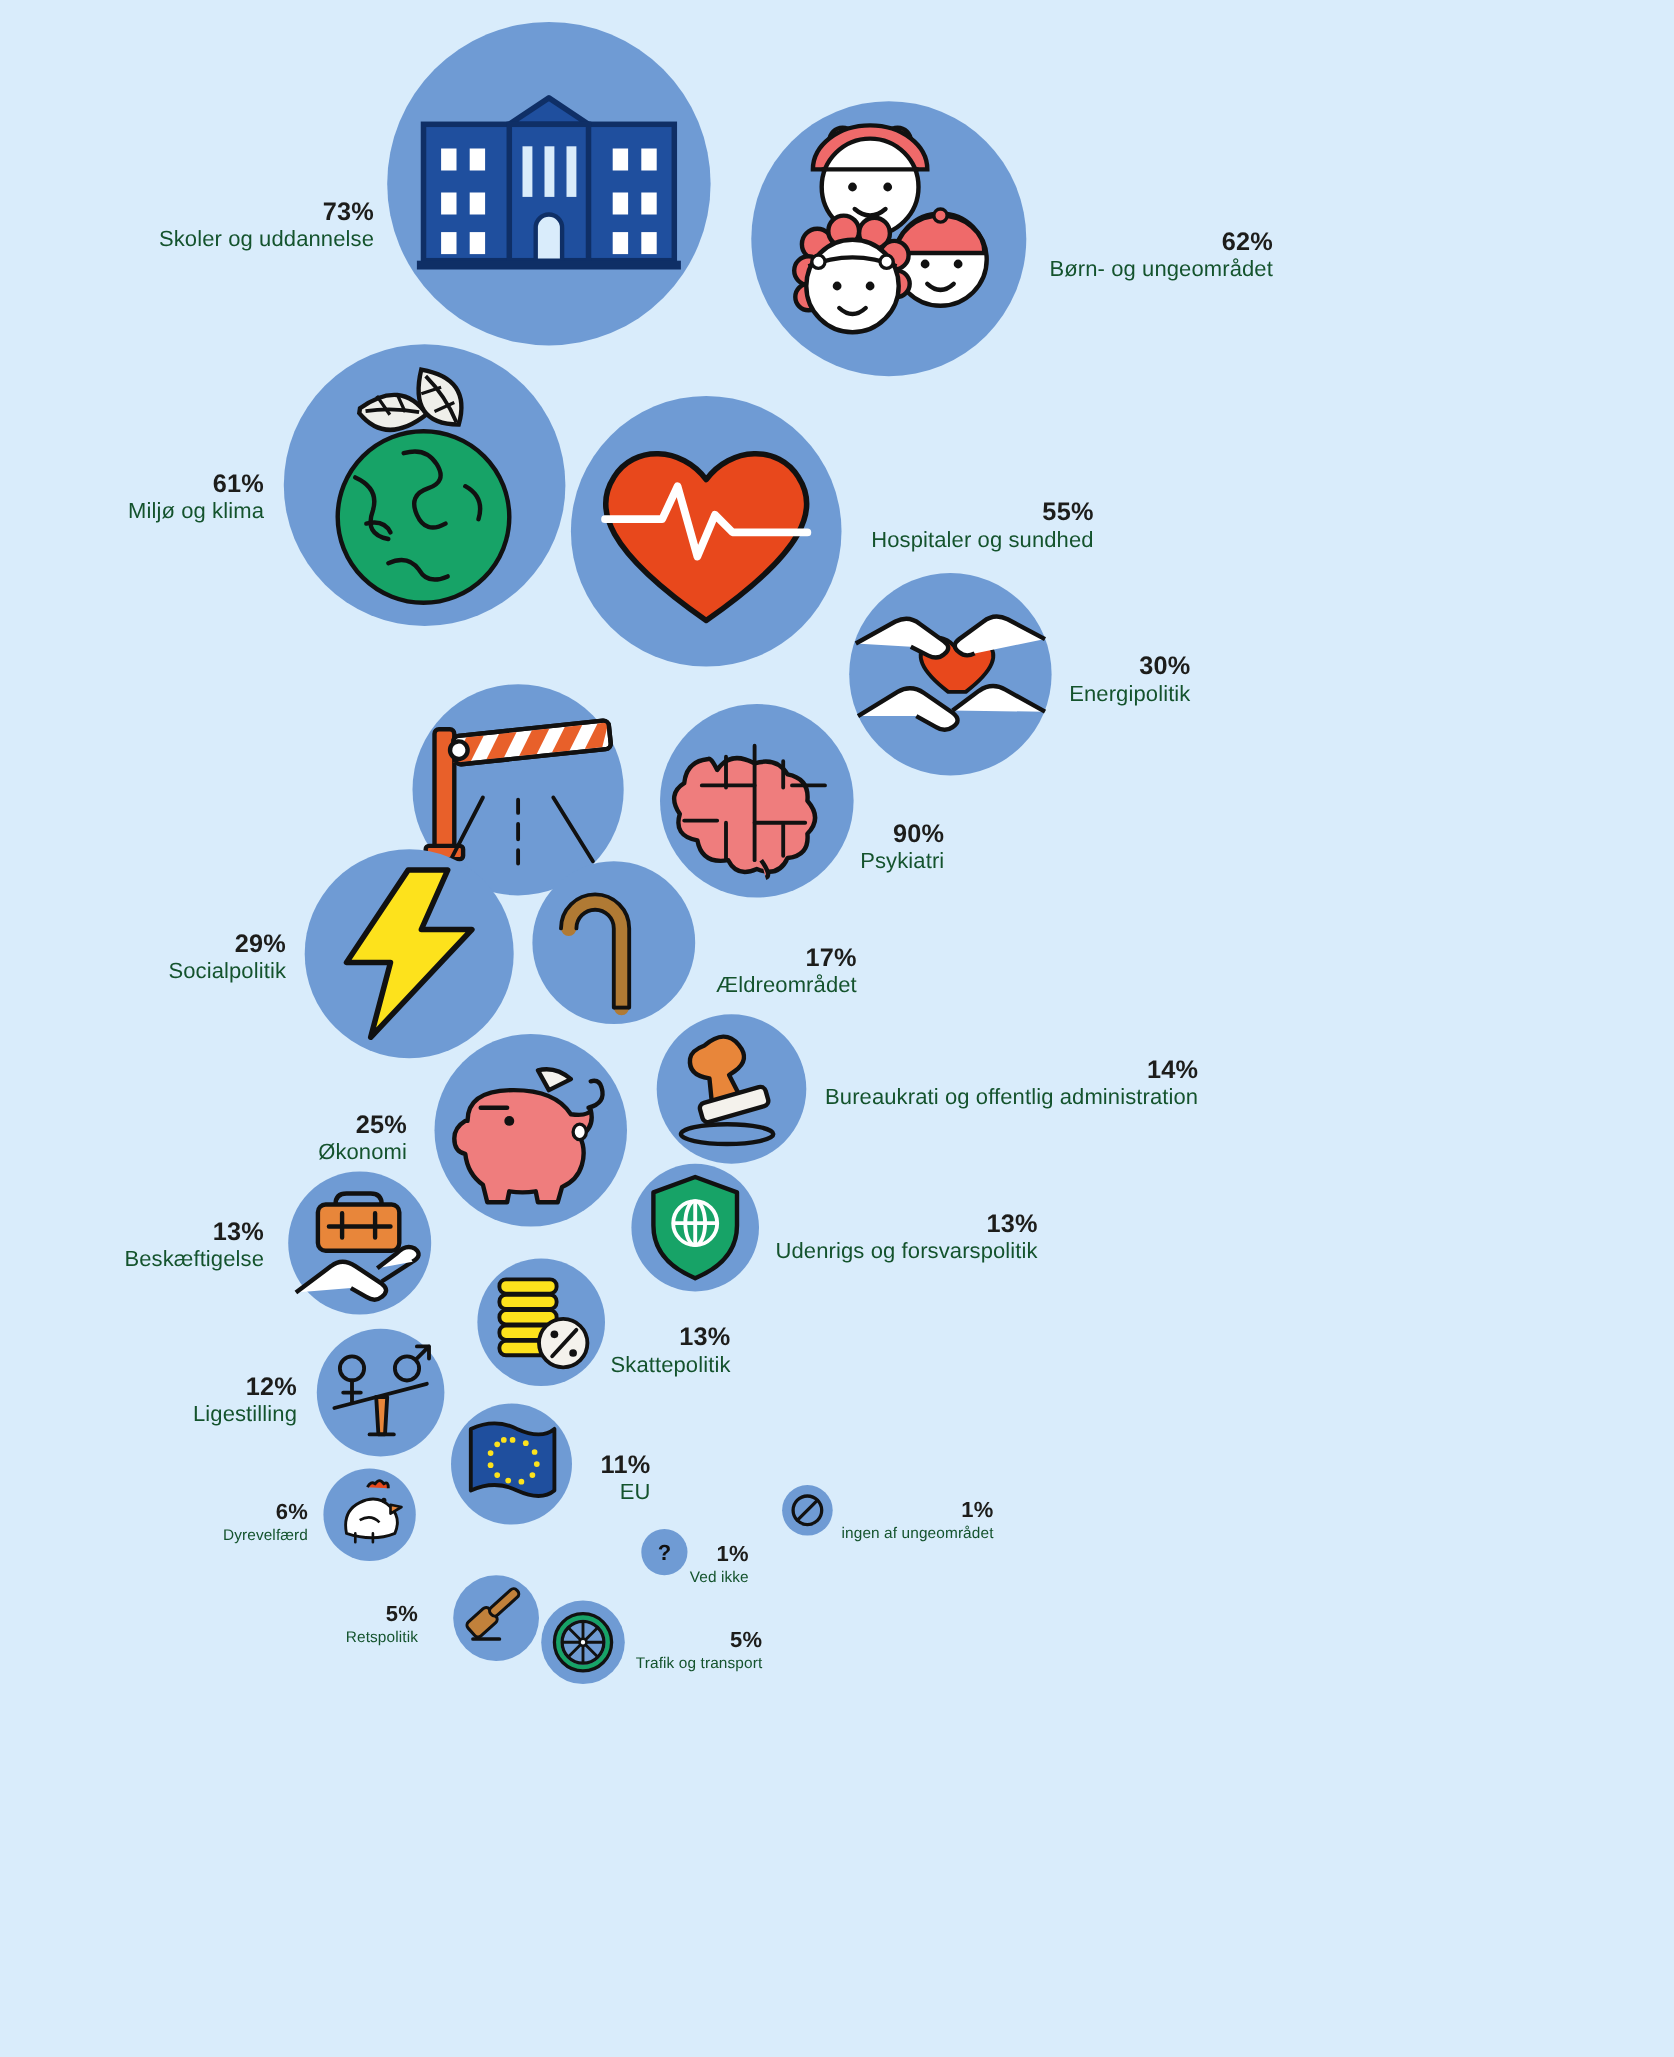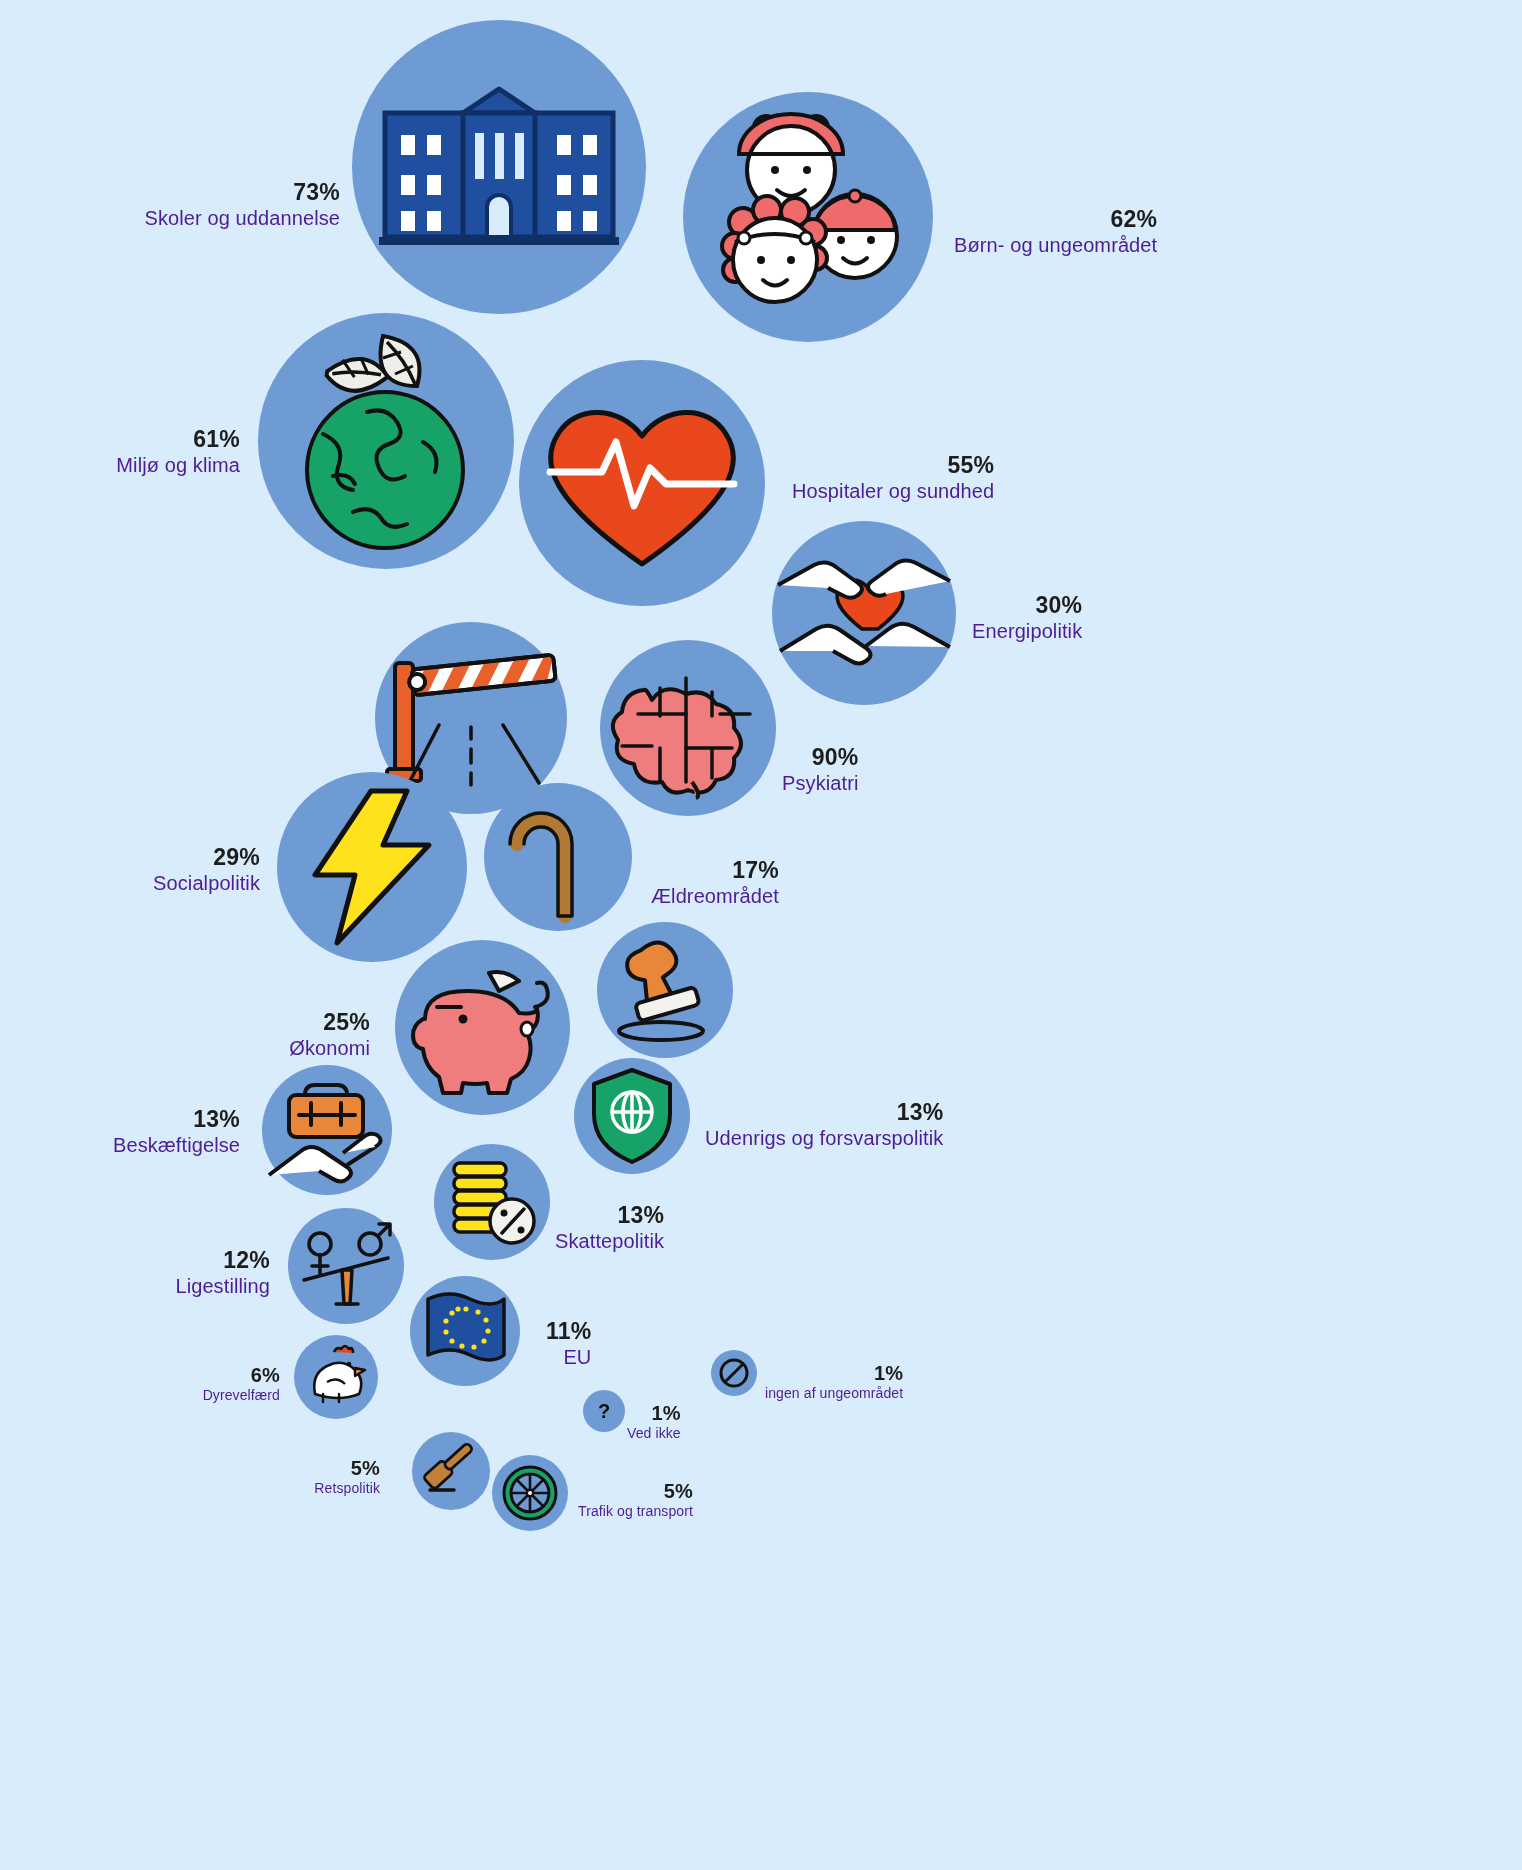--- a/index.html
+++ b/index.html
@@ -30,21 +30,21 @@
     display:block;
     font-weight:bold;
     font-size:23px;
     letter-spacing:.2px;
     color:#1d1d1b;
     margin-top:13px;
   }
   .lbl .nm{
     display:block;
     font-size:20px;
-    color:#4c1d95;
+    color:#14532d;
     letter-spacing:.1px;
   }
   .lbl.r{text-align:right;}
   .lbl.l{text-align:right;}
 
   
   .lbl.sm .pct{font-size:20px;}
   .lbl.sm .nm{font-size:14px;}
 </style>
 </head>
@@ -249,20 +249,24 @@
 
   <div class="bubble" style="left:597px;top:922px;width:136px;height:136px;">
     <svg width="120" height="110" viewBox="0 0 120 110">
       <g transform="rotate(-16 60 50)">
         <path d="M46 10 q22 -10 30 8 q7 16 -10 22 l-6 2 l4 20 h-26 l4 -22 q-18 -8 -12 -22 q3 -7 16 -8 z" fill="#e8863a" stroke="#111" stroke-width="4" stroke-linejoin="round"></path>
         <rect x="26" y="60" width="62" height="18" rx="5" fill="#f4f2ec" stroke="#111" stroke-width="4"></rect>
       </g>
       <ellipse cx="56" cy="96" rx="42" ry="9" fill="none" stroke="#111" stroke-width="4"></ellipse>
     </svg>
   </div>
+  <div class="lbl l" style="left:750px;top:945px;">
+    <span class="pct">14%</span>
+    <span class="nm">Bureaukrati og offentlig administration</span>
+  </div>
 
   <div class="bubble" style="left:395px;top:940px;width:175px;height:175px;">
     <svg width="160" height="130" viewBox="0 0 160 130">
       <path d="M116 18 q-14 -12 -30 -8 l10 18 z" fill="#f4f2ec" stroke="#111" stroke-width="4" stroke-linejoin="round"></path>
       <path d="M22 56 q0 -28 42 -28 q38 0 52 22 q16 2 18 -4 q4 16 -10 24 q6 12 2 26 q-4 14 -18 20 l-4 14 h-18 l-2 -10
                q-12 2 -24 0 l-2 10 h-18 l-4 -16 q-14 -10 -16 -28 q-10 -2 -10 -14 q0 -10 10 -16 z" fill="#ef7d7d" stroke="#111" stroke-width="4" stroke-linejoin="round"></path>
       <ellipse cx="124" cy="66" rx="6" ry="7" fill="#fff" stroke="#111" stroke-width="3"></ellipse>
       <circle cx="60" cy="56" r="4.5" fill="#111"></circle>
       <path d="M34 44 h24" stroke="#111" stroke-width="4" stroke-linecap="round"></path>
       <path d="M132 44 q16 -4 12 -18 q-2 -8 -10 -6" fill="none" stroke="#111" stroke-width="4" stroke-linecap="round"></path>

